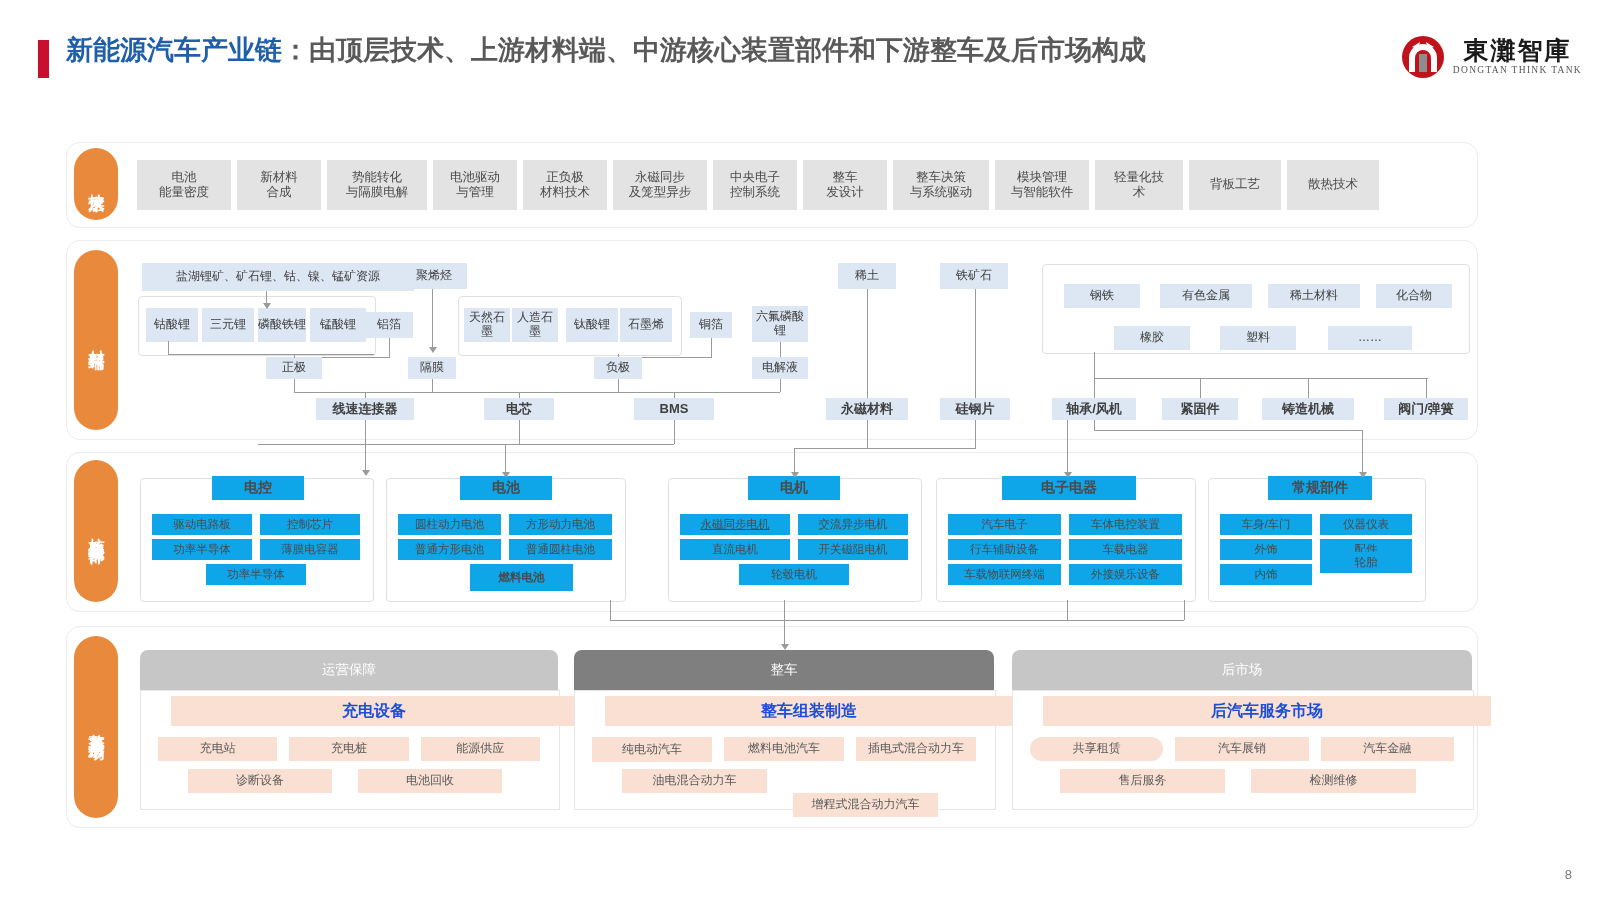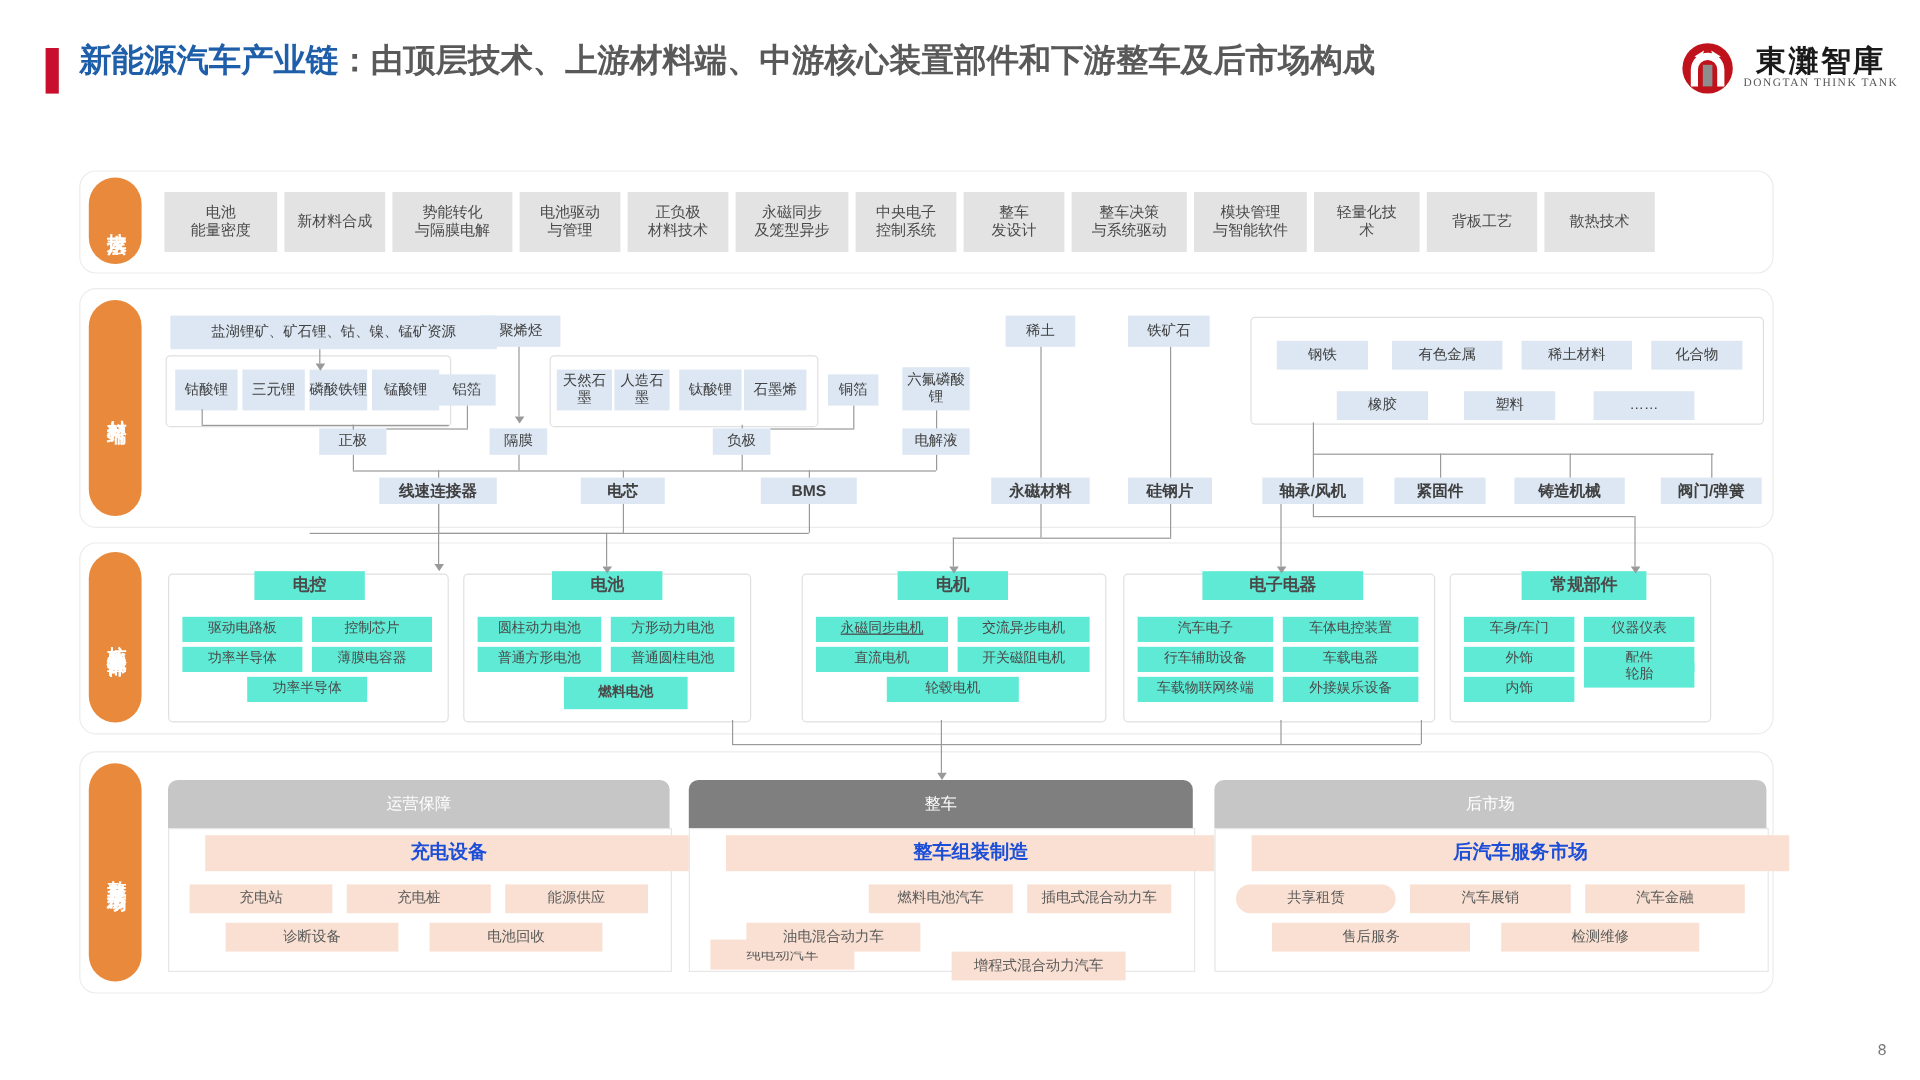--- a/index.html
+++ b/index.html
@@ -24,21 +24,21 @@
   .sidepill{position:absolute;border-radius:22px;background:#e8893c;color:#fff;
     display:flex;align-items:center;justify-content:center;font-weight:bold;font-size:16px;letter-spacing:2px;}
   .sidepill span{writing-mode:vertical-rl;text-orientation:upright;line-height:1.18;}
 
   
   .gbox{position:absolute;background:#e3e3e3;color:#4a4a4a;font-size:12.5px;
     display:flex;align-items:center;justify-content:center;text-align:center;line-height:1.22;}
   .bbox{position:absolute;background:#dce7f3;color:#404040;font-size:12px;
     display:flex;align-items:center;justify-content:center;text-align:center;line-height:1.15;}
   .bbox.bold{font-weight:bold;font-size:13px;}
-  .ybox{position:absolute;background:#5eead4;color:#4a4a4a;font-size:11.5px;
+  .ybox{position:absolute;background:#0ea5e9;color:#4a4a4a;font-size:11.5px;
     display:flex;align-items:center;justify-content:center;text-align:center;line-height:1.1;}
   .ybox.head{font-weight:bold;font-size:14px;}
   .pbox{position:absolute;background:#f9e0d2;color:#5a5a5a;font-size:12px;
     display:flex;align-items:center;justify-content:center;text-align:center;line-height:1.15;}
   .pbox.head{font-weight:bold;font-size:16px;color:#1d4ed8;margin-left:25px;}
   .grp{position:absolute;border:1px solid #e0e0e0;border-radius:4px;}
   .line{position:absolute;background:#9a9a9a;}
   .vline{width:1px;}
   .hline{height:1px;}
   .arrow{position:absolute;width:0;height:0;border-left:4px solid transparent;border-right:4px solid transparent;border-top:6px solid #9a9a9a;}
@@ -86,21 +86,21 @@
       <span>核心装置部件</span>
     </div>
     <div class="sect-box" style="left: 66px; top: 626px; width: 1410px; height: 200px;"></div>
     <div class="sidepill" style="left: 74px; top: 636px; width: 44px; height: 182px;">
       <span>整车及后市场</span>
     </div>
     <div class="gbox" style="left: 137px; top: 160px; width: 94px; height: 50px; flex-direction: column;">
       <div>电池</div>
       <div>能量密度</div>
     </div>
-    <div class="gbox" style="left: 237px; top: 160px; width: 84px; height: 50px; flex-direction: row;">
+    <div class="gbox" style="left: 237px; top: 160px; width: 84px; height: 50px; flex-direction: column;">
       <div>新材料</div>
       <div>合成</div>
     </div>
     <div class="gbox" style="left: 327px; top: 160px; width: 100px; height: 50px; flex-direction: column;">
       <div>势能转化</div>
       <div>与隔膜电解</div>
     </div>
     <div class="gbox" style="left: 433px; top: 160px; width: 84px; height: 50px; flex-direction: column;">
       <div>电池驱动</div>
       <div>与管理</div>
@@ -266,21 +266,21 @@
     <div class="panel" style="left: 140px; top: 690px; width: 418px; height: 118px;"></div>
     <div class="pbox head" style="left: 146px; top: 696px; width: 406px; height: 30px;">充电设备</div>
     <div class="pbox" style="left: 158px; top: 737px; width: 119.333px; height: 24px;">充电站</div>
     <div class="pbox" style="left: 289.333px; top: 737px; width: 119.333px; height: 24px;">充电桩</div>
     <div class="pbox" style="left: 420.667px; top: 737px; width: 119.333px; height: 24px;">能源供应</div>
     <div class="pbox" style="left: 188px; top: 769px; width: 144px; height: 24px;">诊断设备</div>
     <div class="pbox" style="left: 358px; top: 769px; width: 144px; height: 24px;">电池回收</div>
     <div class="bar-h" style="left: 574px; top: 650px; width: 420px; background: rgb(127, 127, 127);">整车</div>
     <div class="panel" style="left: 574px; top: 690px; width: 420px; height: 118px;"></div>
     <div class="pbox head" style="left: 580px; top: 696px; width: 408px; height: 30px;">整车组装制造</div>
-    <div class="pbox" style="left: 592px; top: 737px; width: 120px; height: 25px; margin-top: 46px;">纯电动汽车</div>
+    <div class="pbox" style="left: 592px; top: 737px; width: 120px; height: 25px;">纯电动汽车</div>
     <div class="pbox" style="left: 724px; top: 737px; width: 120px; height: 24px;">燃料电池汽车</div>
     <div class="pbox" style="left: 856px; top: 737px; width: 120px; height: 24px;">插电式混合动力车</div>
     <div class="pbox" style="left: 622px; top: 769px; width: 145px; height: 24px;">油电混合动力车</div>
     <div class="pbox" style="left: 793px; top: 769px; width: 145px; height: 24px; margin-top: 24px;">增程式混合动力汽车</div>
     <div class="bar-h" style="left: 1012px; top: 650px; width: 460px; background: rgb(198, 198, 198);">后市场</div>
     <div class="panel" style="left: 1012px; top: 690px; width: 460px; height: 118px;"></div>
     <div class="pbox head" style="left: 1018px; top: 696px; width: 448px; height: 30px;">后汽车服务市场</div>
     <div class="pbox" style="left: 1030px; top: 737px; width: 133.333px; height: 24px; border-radius: 12px;">共享租赁</div>
     <div class="pbox" style="left: 1175.33px; top: 737px; width: 133.333px; height: 24px;">汽车展销</div>
     <div class="pbox" style="left: 1320.67px; top: 737px; width: 133.333px; height: 24px;">汽车金融</div>

